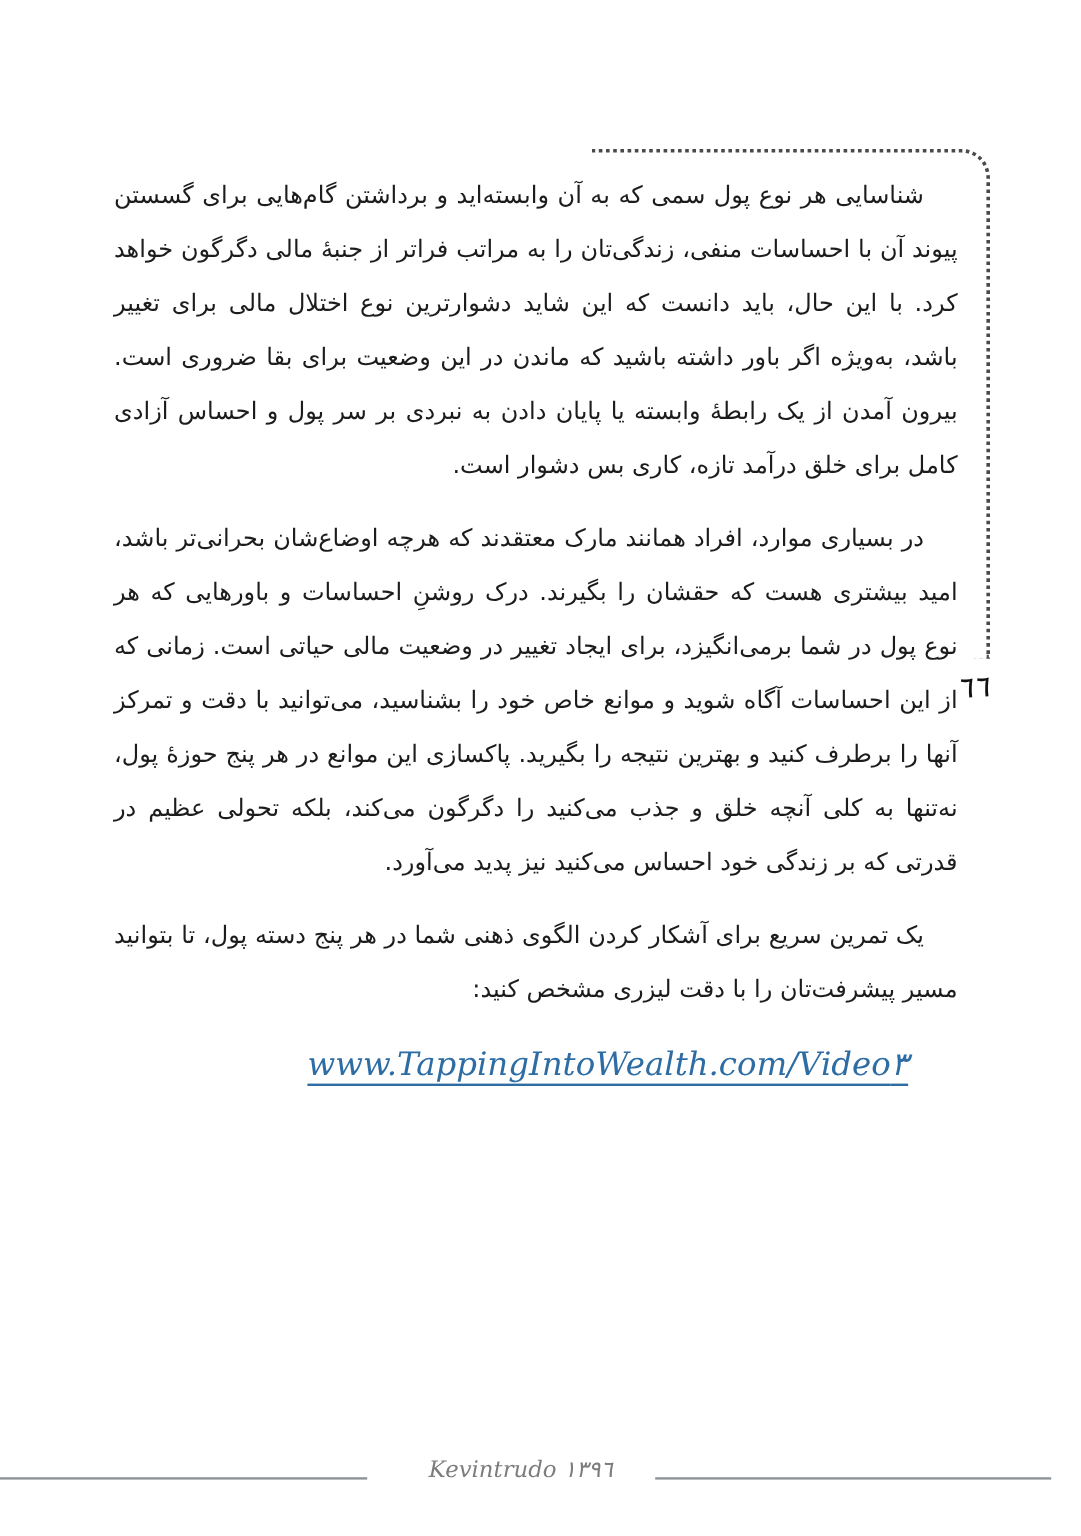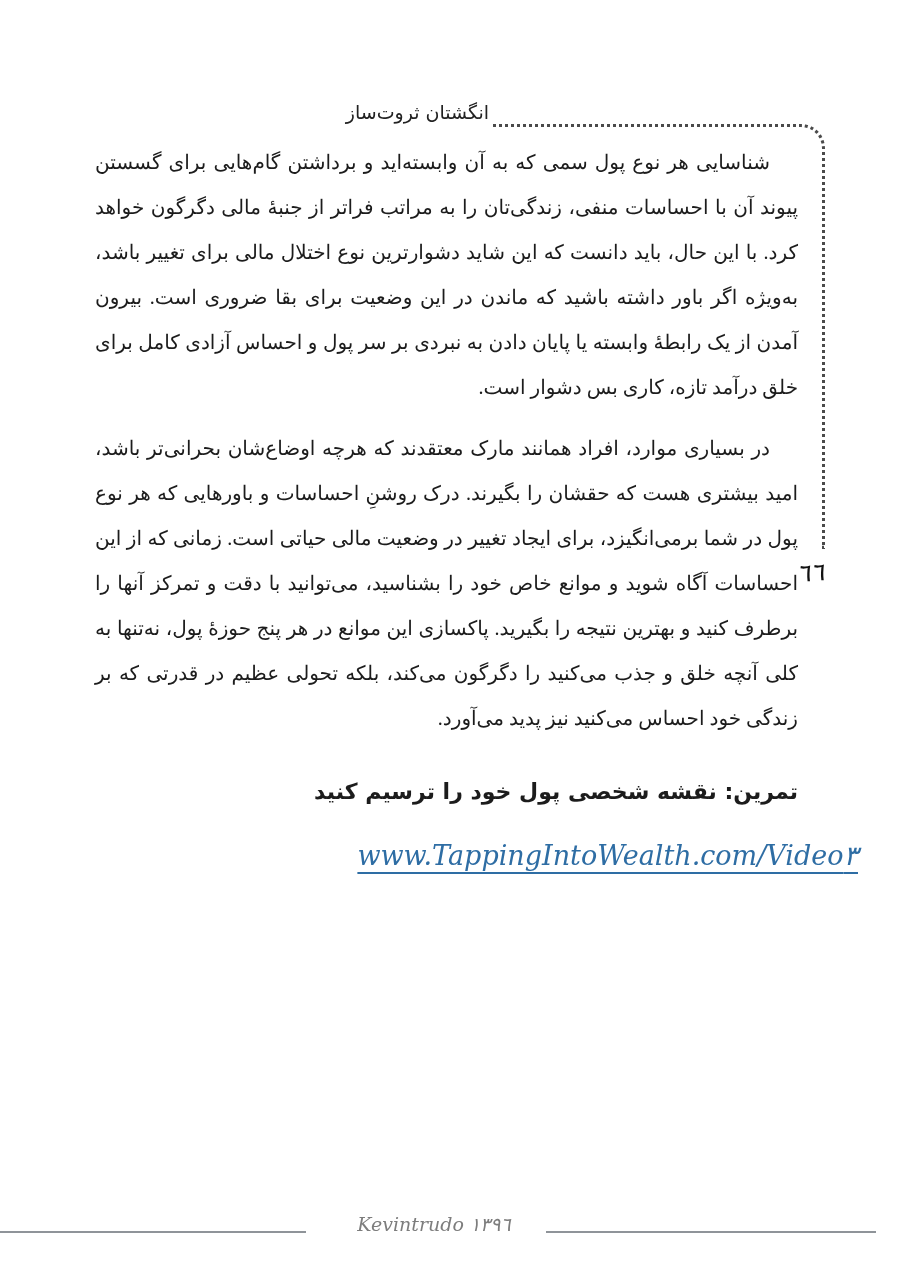--- a/index.html
+++ b/index.html
@@ -40,32 +40,31 @@
   .body-col{
     position:absolute;
     top:140px;left:95px;width:703px;
     direction:rtl;
     text-align:justify;
     font-size:20px;line-height:45px;
   }
   .body-col p{
     margin:0 0 16px 0;
     text-indent:28px;
-    font-family:Liberation Serif, serif;
   }
   .exercise-heading{
     margin:34px 0 24px 0;
     font-weight:bold;
     font-size:22px;
     line-height:34px;
     text-align:right;
   }
   .link-row{
     margin-top:18px;
-    text-align:right;
+    text-align:center;
     direction:ltr;
     position:relative;
     left:60px;
   }
   .video-link{
     font-family:"DejaVu Serif",serif;
     font-style:italic;
     font-size:27px;
     color:#2e6da4;
     text-decoration:underline;
@@ -91,33 +90,32 @@
     white-space:nowrap;
   }
 </style>
 </head>
 <body>
 
 <div class="page">
 
   <div class="ornament"></div>
 
-  <div class="chapter-title">انگشتان ثروت‌ساز</div>
 
   <div class="page-number">٦٦</div>
 
   <div class="body-col">
 
     <p>شناسایی هر نوع پول سمی که به آن وابسته‌اید و برداشتن گام‌هایی برای گسستن پیوند آن با احساسات منفی، زندگی‌تان را به مراتب فراتر از جنبهٔ مالی دگرگون خواهد کرد. با این حال، باید دانست که این شاید دشوارترین نوع اختلال مالی برای تغییر باشد، به‌ویژه اگر باور داشته باشید که ماندن در این وضعیت برای بقا ضروری است. بیرون آمدن از یک رابطهٔ وابسته یا پایان دادن به نبردی بر سر پول و احساس آزادی کامل برای خلق درآمد تازه، کاری بس دشوار است.</p>
 
     <p>در بسیاری موارد، افراد همانند مارک معتقدند که هرچه اوضاع‌شان بحرانی‌تر باشد، امید بیشتری هست که حقشان را بگیرند. درک روشنِ احساسات و باورهایی که هر نوع پول در شما برمی‌انگیزد، برای ایجاد تغییر در وضعیت مالی حیاتی است. زمانی که از این احساسات آگاه شوید و موانع خاص خود را بشناسید، می‌توانید با دقت و تمرکز آنها را برطرف کنید و بهترین نتیجه را بگیرید. پاکسازی این موانع در هر پنج حوزهٔ پول، نه‌تنها به کلی آنچه خلق و جذب می‌کنید را دگرگون می‌کند، بلکه تحولی عظیم در قدرتی که بر زندگی خود احساس می‌کنید نیز پدید می‌آورد.</p>
 
 
-    <div class="exercise-heading">تمرین: نقشه شخصی پول خود را ترسیم کنید</div>
 
+    <p>یک تمرین سریع برای آشکار کردن الگوی ذهنی شما در هر پنج دسته پول، تا بتوانید مسیر پیشرفت‌تان را با دقت لیزری مشخص کنید:</p>
 
     <div class="link-row">
       <a class="video-link" href="www.TappingIntoWealth.com/Video٣">www.TappingIntoWealth.com/Video٣</a>
     </div>
 
   </div>
 
   <div class="footer-rule left"></div>
   <div class="footer-text">Kevintrudo ١٣٩٦</div>
   <div class="footer-rule right"></div>

